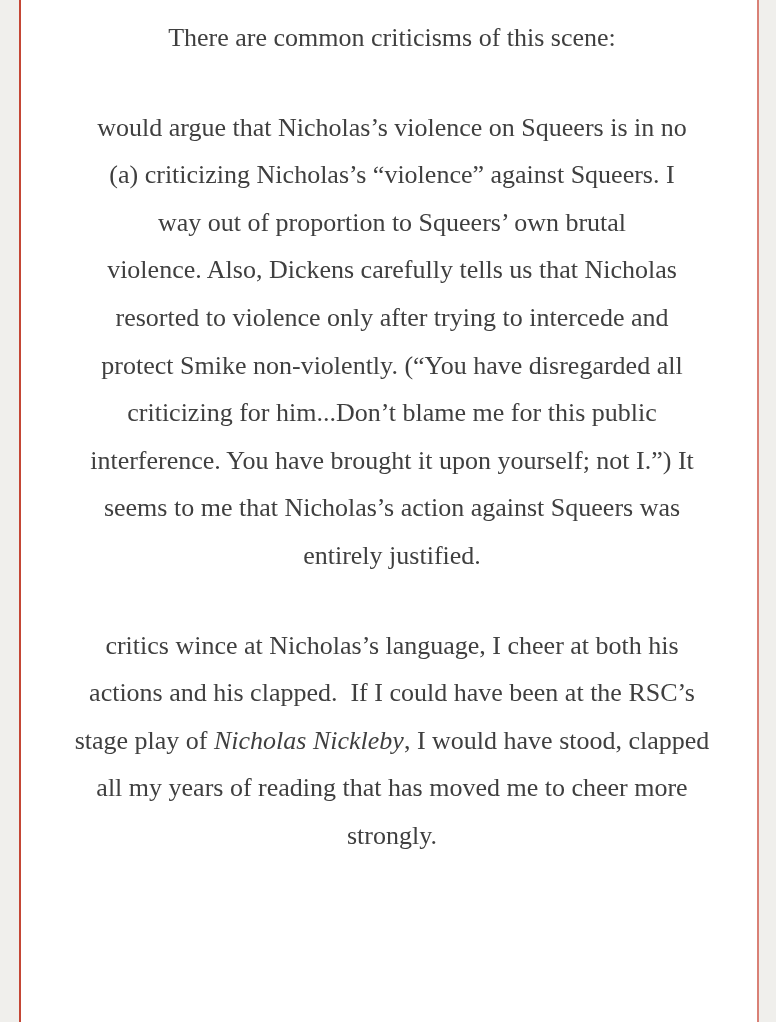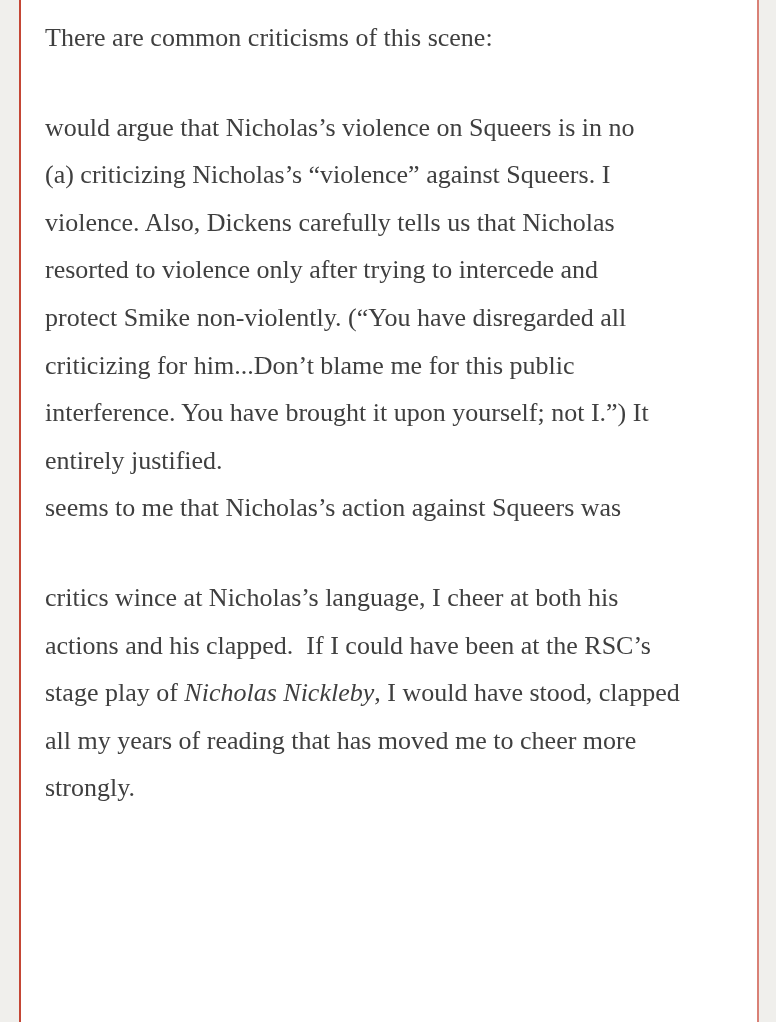--- a/index.html
+++ b/index.html
@@ -36,43 +36,45 @@
     color: var(--text);
   }
   .paragraph {
     margin: 0 0 42px 0;
   }
   .paragraph:last-child {
     margin-bottom: 0;
   }
   .line {
     white-space: pre;
+    text-align: center;
   }
   .line em {
   }
 </style>
 </head>
 <body>
 
 <div class="page">
   <div class="content">
     <div>
         <div class="paragraph">
           <div class="line">There are common criticisms of this scene:</div>
         </div>
         <div class="paragraph">
           <div class="line">would argue that Nicholas’s violence on Squeers is in no</div>
           <div class="line">(a) criticizing Nicholas’s “violence” against Squeers. I</div>
+          <div class="line">way out of proportion to Squeers’ own brutal</div>
           <div class="line">violence. Also, Dickens carefully tells us that Nicholas</div>
           <div class="line">resorted to violence only after trying to intercede and</div>
           <div class="line">protect Smike non-violently. (“You have disregarded all</div>
           <div class="line">criticizing for him...Don’t blame me for this public</div>
           <div class="line">interference. You have brought it upon yourself; not I.”) It</div>
+          <div class="line">seems to me that Nicholas’s action against Squeers was</div>
           <div class="line">entirely justified.</div>
-          <div class="line">seems to me that Nicholas’s action against Squeers was</div>
         </div>
         <div class="paragraph">
           <div class="line">critics wince at Nicholas’s language, I cheer at both his</div>
           <div class="line">actions and his clapped.  If I could have been at the RSC’s</div>
           <div class="line">stage play of <em>Nicholas Nickleby</em>, I would have stood, clapped</div>
           <div class="line">all my years of reading that has moved me to cheer more</div>
           <div class="line">strongly.</div>
         </div>
       </div>
   </div>

